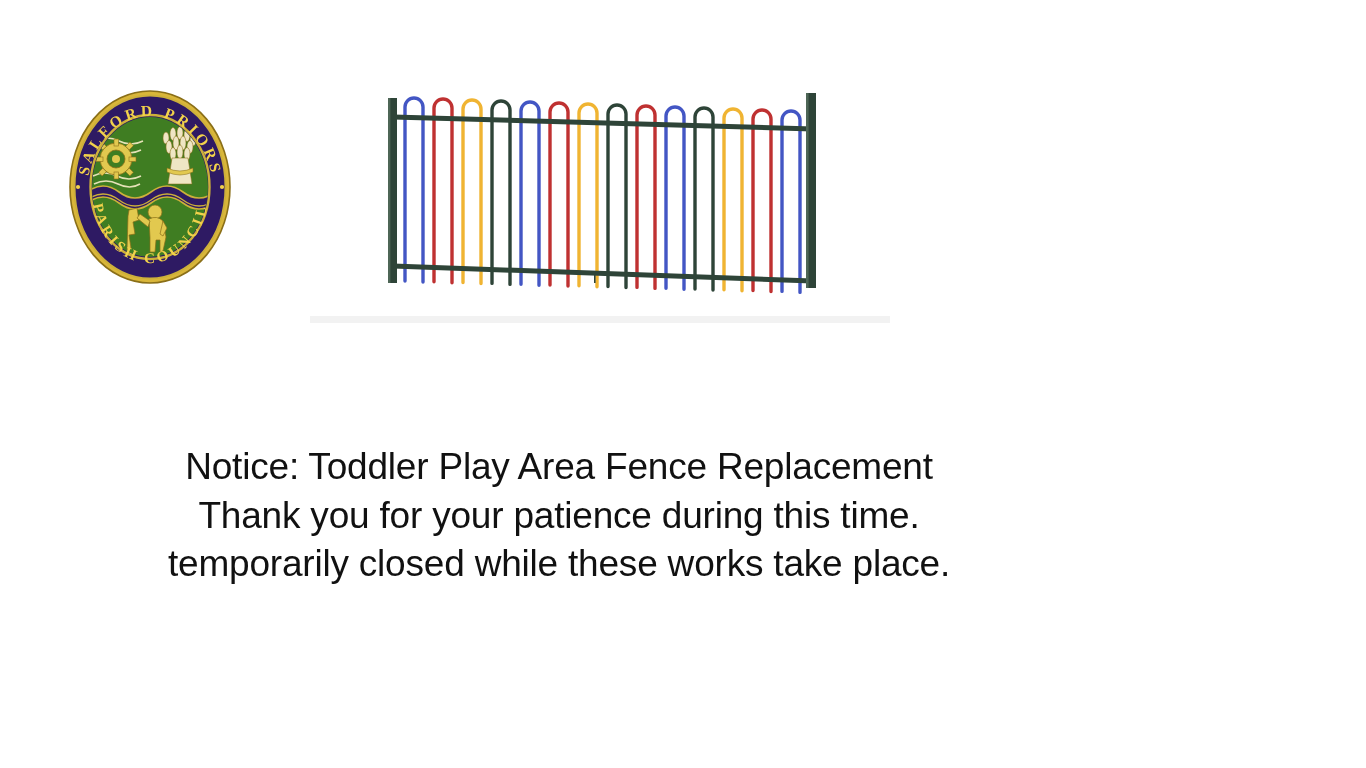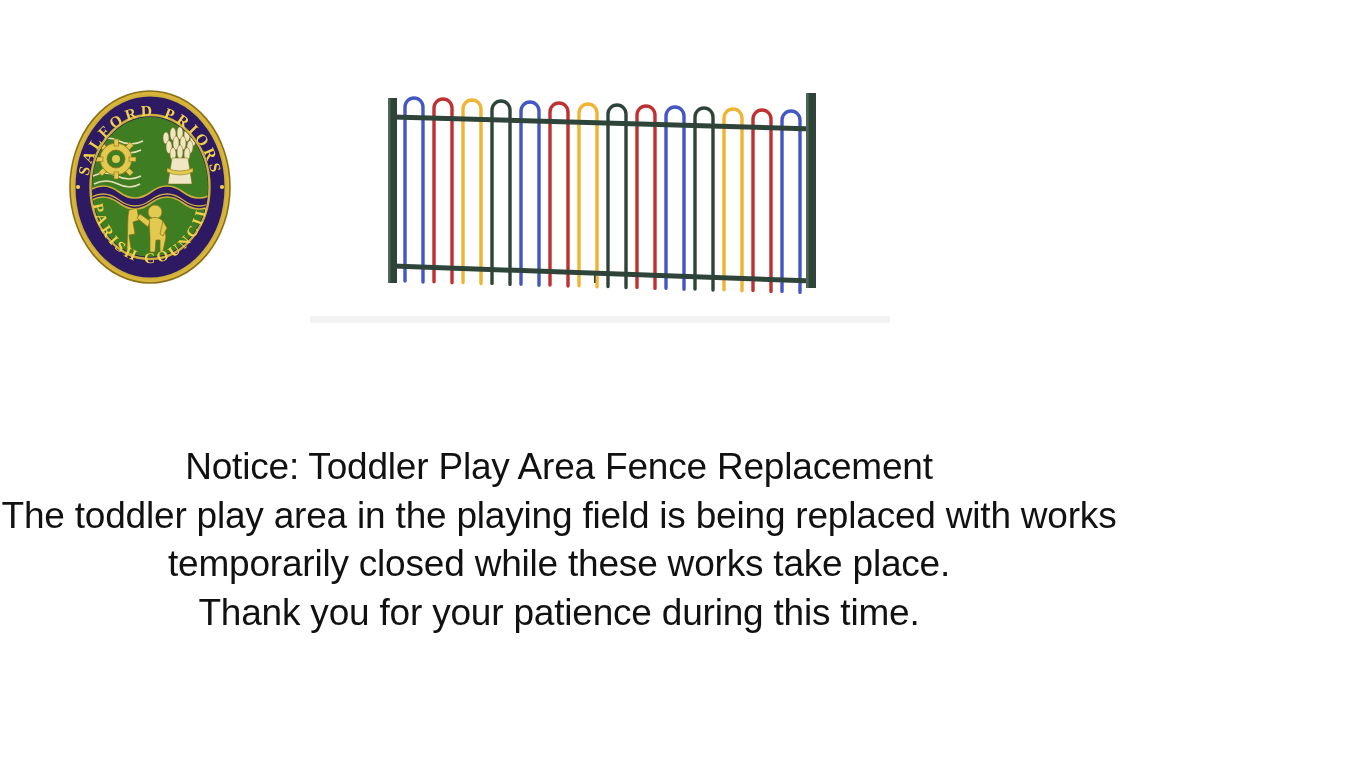--- a/index.html
+++ b/index.html
@@ -190,16 +190,15 @@
     <rect x="83" y="28" width="2.4" height="185" fill="#4e6656"></rect>
     <rect x="501" y="23" width="10" height="195" fill="#2e4438"></rect>
     <rect x="501" y="23" width="2.6" height="195" fill="#4e6656"></rect>
 
     <rect x="289" y="204" width="1.6" height="9" fill="#2e4438"></rect>
   </svg>
 </div>
 
 <div id="notice-text">
   <div class="line">Notice: Toddler Play Area Fence Replacement</div>
-  <div class="line">The toddler play area in the playing field is being replaced with works</div>
+  <div class="line">Thank you for your patience during this time.</div>
   <div class="line">temporarily closed while these works take place.</div>
-  <div class="line">Thank you for your patience during this time.</div>
 </div>
 
 </body></html>

